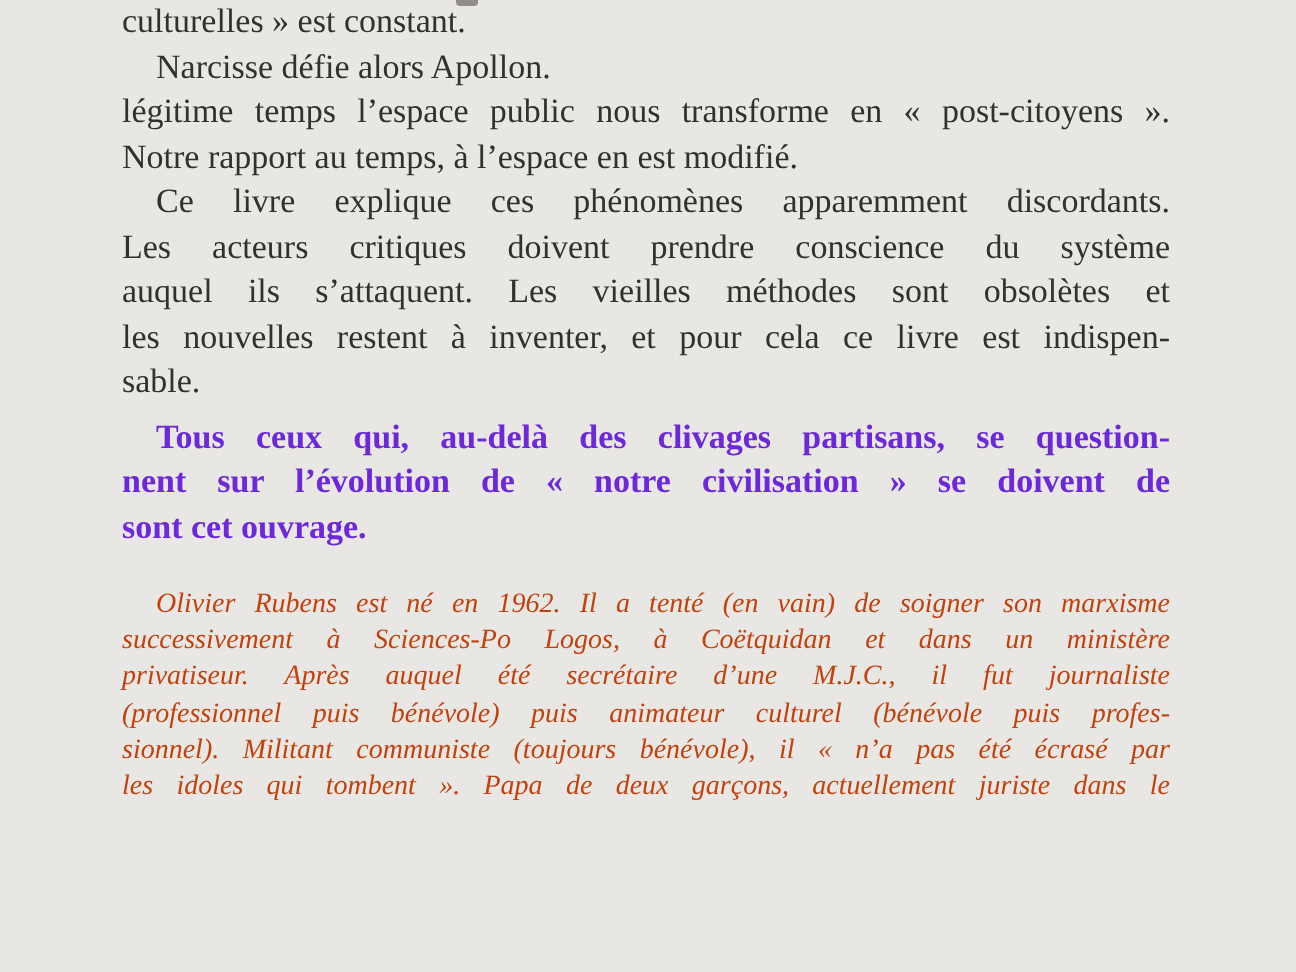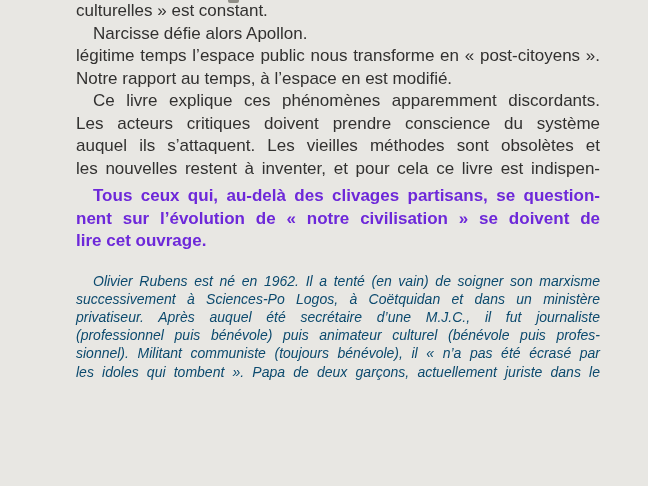--- a/index.html
+++ b/index.html
@@ -18,25 +18,25 @@
     left: 228px;
     top: 0;
     width: 11px;
     height: 3px;
     background: #8f8d86;
     border-radius: 0 0 2px 2px;
   }
 
   .column {
     position: absolute;
-    left: 76px;
+    left: 61px;
     top: 0;
     width: 524px;
     color: #323130;
-    font-family: Liberation Sans, sans-serif;
+    font-family: Liberation Serif, serif;
   }
 
   .para { margin: 0; padding: 0; }
 
   .main { font-size: 17px; line-height: 22.5px; }
 
   .ln {
     text-align: justify;
     text-align-last: justify;
   }
@@ -50,21 +50,21 @@
     margin-top: 5px;
     font-weight: bold;
     color: #6d28d9;
   }
 
   .bio {
     margin-top: 19px;
     font-style: italic;
     font-size: 14px;
     line-height: 18.2px;
-    color: #0c4a6e;
+    color: #c2410c;
   }
 </style>
 </head>
 <body>
 
 <div class="page">
 
   <div class="remnant"></div>
 
   <div class="column main">
@@ -80,26 +80,27 @@
     <div class="para">
       <div class="ln">légitime temps l’espace public nous transforme en « post-citoyens ».</div>
       <div class="ln last">Notre rapport au temps, à l’espace en est modifié.</div>
     </div>
 
     <div class="para">
       <div class="ln ind">Ce livre explique ces phénomènes apparemment discordants.</div>
       <div class="ln">Les acteurs critiques doivent prendre conscience du système</div>
       <div class="ln">auquel ils s’attaquent. Les vieilles méthodes sont obsolètes et</div>
       <div class="ln">les nouvelles restent à inventer, et pour cela ce livre est indispen-</div>
+      <div class="ln last">sable.</div>
     </div>
 
     <div class="para para-bold">
       <div class="ln ind">Tous ceux qui, au-delà des clivages partisans, se question-</div>
       <div class="ln">nent sur l’évolution de « notre civilisation » se doivent de</div>
-      <div class="ln last">lire cet ouvrage.</div>
+      <div class="ln last">sont cet ouvrage.</div>
     </div>
 
     <div class="para bio">
       <div class="ln ind">Olivier Rubens est né en 1962. Il a tenté (en vain) de soigner son marxisme</div>
       <div class="ln">successivement à Sciences-Po Logos, à Coëtquidan et dans un ministère</div>
       <div class="ln">privatiseur. Après auquel été secrétaire d’une M.J.C., il fut journaliste</div>
       <div class="ln">(professionnel puis bénévole) puis animateur culturel (bénévole puis profes-</div>
       <div class="ln">sionnel). Militant communiste (toujours bénévole), il « n’a pas été écrasé par</div>
       <div class="ln">les idoles qui tombent ». Papa de deux garçons, actuellement juriste dans le</div>
     </div>

